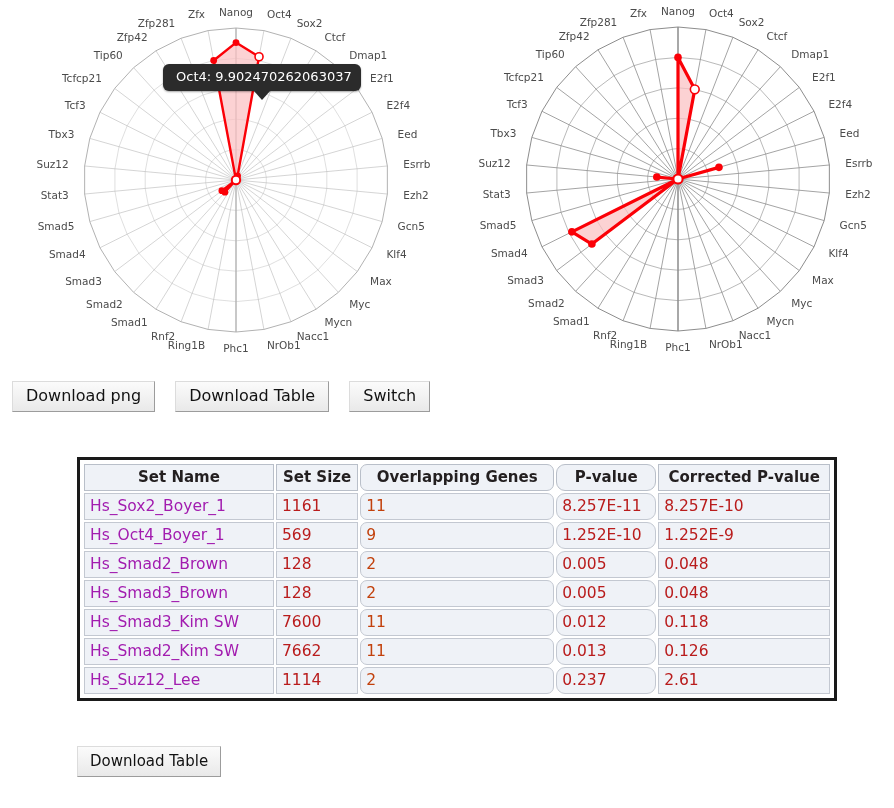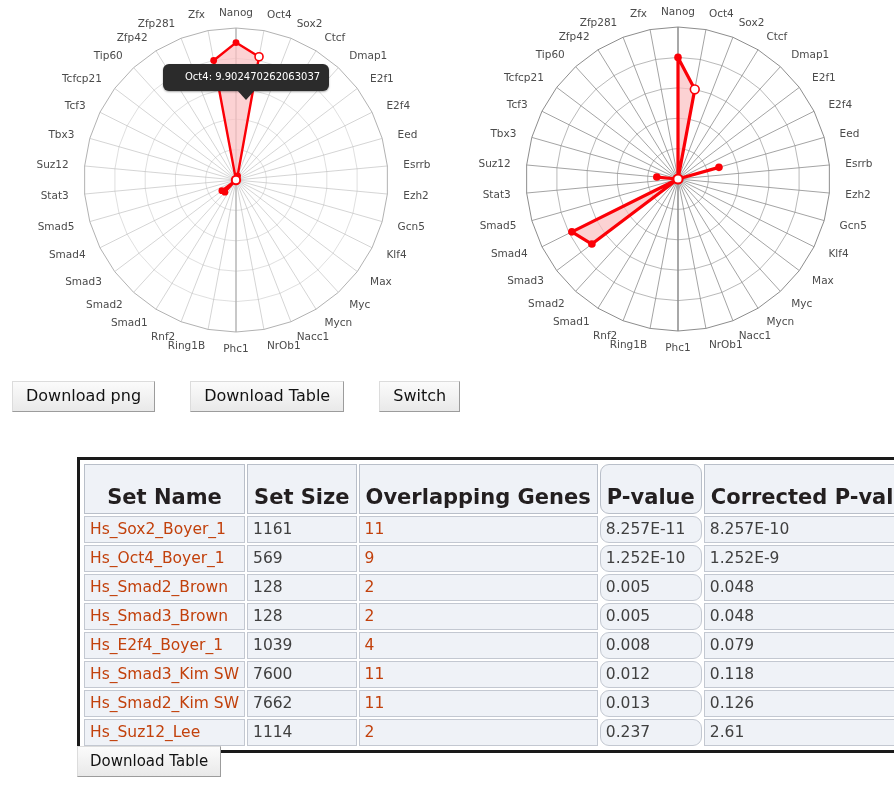--- a/index.html
+++ b/index.html
@@ -22,22 +22,22 @@
     font-size:10.5px;
     fill:#4b4b4b;
   }
 
   
   .tooltip{
     position:absolute;
     background:#2b2b2b;
     color:#ffffff;
     font-family:"DejaVu Sans", sans-serif;
-    font-size:10px;
-    padding:5px 9px 6px 22px;
+    font-size:13px;
+    padding:5px 9px 6px 13px;
     border-radius:6px;
     white-space:nowrap;
     line-height:16px;
     box-shadow:0 1px 2px rgba(0,0,0,.35);
   }
   .tooltip:after{
     content:"";
     position:absolute;
     left:50%;margin-left:-9px;
     bottom:-9px;
@@ -55,21 +55,21 @@
     display:inline-block;
     font-family:"DejaVu Sans", sans-serif;
     font-size:16px;
     color:#121212;
     background:#f0f0f0;
     background-image:linear-gradient(#fbfbfb,#e9e9e9);
     border:1px solid #9c9c9c;
     border-top-color:#dcdcdc;
     border-left-color:#dcdcdc;
     padding:4px 13px 5px 13px;
-    margin-right:30px;
+    margin-right:15px;
     cursor:pointer;
     line-height:20px;
   }
   #table-button-row{left:77px;top:746px;}
   #table-button-row .btn{font-size:15px;padding:4px 12px 5px 12px;}
 
   
   #results-table-wrap{
     position:absolute;
     left:77px;top:457px;
@@ -82,39 +82,39 @@
     border-spacing:2px;
     font-family:"DejaVu Sans", sans-serif;
     font-size:15.5px;
     background:#ffffff;
   }
   table.results th{
     background:#eff2f7;
     border:1px solid #b9bfc9;
     color:#231f20;
     font-weight:bold;
-    font-size:21px;
+    font-size:15px;
     text-align:center;
-    padding:20px 6px 4px 6px;
+    padding:3px 6px 4px 6px;
     white-space:nowrap;
   }
   table.results td{
     background:#eff2f7;
     border:1px solid #c3c8d1;
-    color:#404040;
+    color:#b91c1c;
     padding:3px 5px 4px 5px;
     text-align:left;
     white-space:nowrap;
     height:17px;
   }
-  table.results td.link-cell{color:#c2410c;margin-left:14px;}
+  table.results td.link-cell{color:#a21caf;margin-left:14px;}
   table.results td.num-blue{color:#c2410c;}
   .c-setname{width:176px;}
   .c-setsize{width:68px;}
-  .c-overlap{width:180px;}
+  .c-overlap{width:180px;border-radius:7px;}
   .c-pvalue{width:86px;border-radius:9px;}
   .c-corr{width:158px;}
 </style>
 </head>
 <body>
 
 <div id="charts-row">
 
   <div class="radar-panel" id="radar-panel-left">
     <svg class="radar-svg" id="svg-left" viewBox="0 0 447 372">
@@ -340,27 +340,20 @@
           <td class="c-corr">0.048</td>
         </tr>
         <tr>
           <td class="c-setname link-cell">Hs_Smad3_Brown</td>
           <td class="c-setsize">128</td>
           <td class="c-overlap num-blue">2</td>
           <td class="c-pvalue">0.005</td>
           <td class="c-corr">0.048</td>
         </tr>
         <tr>
-          <td class="c-setname link-cell">Hs_E2f4_Boyer_1</td>
-          <td class="c-setsize">1039</td>
-          <td class="c-overlap num-blue">4</td>
-          <td class="c-pvalue">0.008</td>
-          <td class="c-corr">0.079</td>
-        </tr>
-        <tr>
           <td class="c-setname link-cell">Hs_Smad3_Kim SW</td>
           <td class="c-setsize">7600</td>
           <td class="c-overlap num-blue">11</td>
           <td class="c-pvalue">0.012</td>
           <td class="c-corr">0.118</td>
         </tr>
         <tr>
           <td class="c-setname link-cell">Hs_Smad2_Kim SW</td>
           <td class="c-setsize">7662</td>
           <td class="c-overlap num-blue">11</td>

